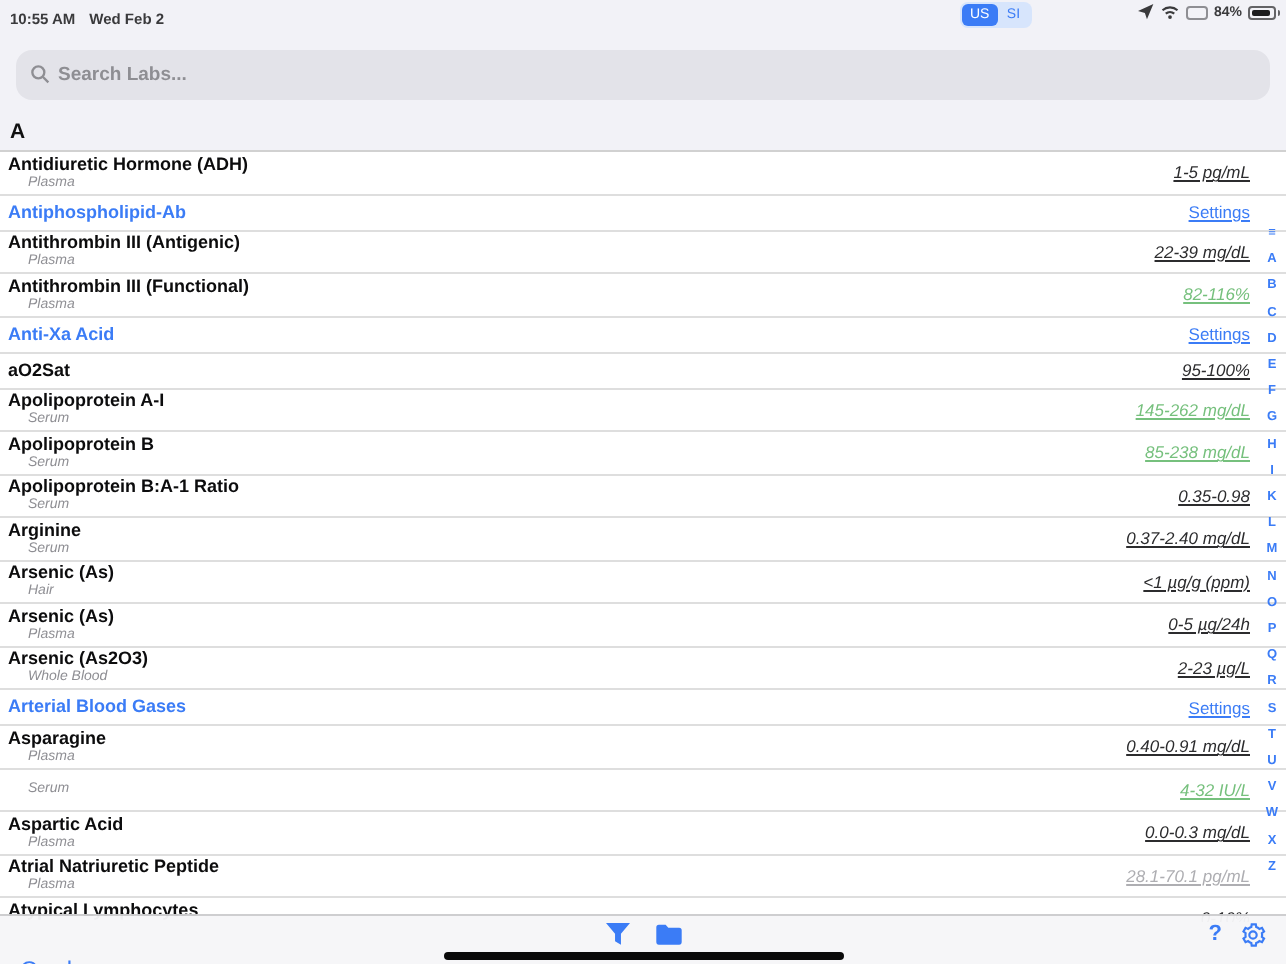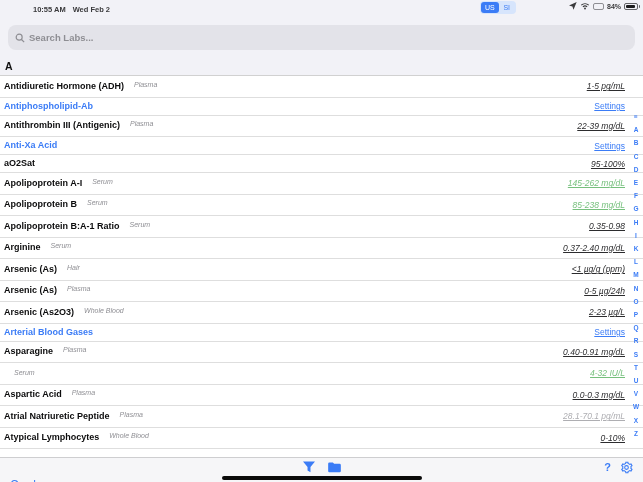--- a/index.html
+++ b/index.html
@@ -5,21 +5,21 @@
   * { margin:0; padding:0; box-sizing:border-box; }
   html,body { width:643px; height:482px; overflow:hidden; }
   body {
     font-family:"Liberation Sans","DejaVu Sans",sans-serif;
     background:var(--bg-gray,#f2f2f7);
     position:relative; color:#1c1c1e;
     -webkit-font-smoothing:antialiased;
   }
   
   .status-bar { height:18px; display:flex; align-items:center; position:relative; padding:0 5px; }
-  .sb-left { display:flex; gap:7px; font-size:7.5px; font-weight:700; color:#3a3a3c;margin-left:28px; }
+  .sb-left { display:flex; gap:7px; font-size:7.5px; font-weight:700; color:#3a3a3c; }
   .trimester-wrap { position:absolute; left:130px; top:2px; display:flex; align-items:center; gap:5px; }
   .trimester-label { font-size:8px; color:#1c1c1e; }
   .seg-group { display:flex; }
   .seg-group .seg {
     font-size:7px; padding:2px 4px; min-width:17px; text-align:center;
     border:1px solid var(--accent-blue); background:#fff; color:var(--accent-blue);
     border-left-width:0; cursor:pointer; font-family:inherit;
   }
   .seg-group .seg:first-child { border-left-width:1px; border-radius:3px 0 0 3px; }
   .seg-group .seg:last-child { border-radius:0 3px 3px 0; }
@@ -54,21 +54,21 @@
   .section-header {
     height:19px; background:var(--bg-gray); display:flex; align-items:center;
     padding-left:5px; font-size:10.5px; font-weight:700; color:#111;
   }
   
   .list { background:#fff; height:386px; overflow:hidden; border-top:1px solid rgba(0,0,0,0.18); }
   .row { display:flex; align-items:center; justify-content:space-between;
          padding:0 18px 0 4px; border-bottom:1px solid rgba(0,0,0,0.13); cursor:pointer; background:#fff; }
   .row.double { height:21.5px; }
   .row.single { height:18px; }
-  .row .left { display:flex; flex-direction:row; justify-content:center; }
+  .row .left { display:flex; flex-direction:column; justify-content:center; }
   .row .title { font-size:9px; font-weight:700; color:#0c0c0d; line-height:11px; white-space:nowrap; }
   .row .specimen { font-size:7px; font-style:italic; color:#8e8e93; line-height:8.5px; margin-left:10px; white-space:nowrap; }
   .row .value { font-size:8.5px; font-style:italic; white-space:nowrap;text-decoration:underline; }
   .row .value.default { color:#2c2c2e; }
   .row .value.green { color:var(--value-green,#74bf7b); }
   .row .value.gray { color:var(--value-gray,#aeaeb2); }
   .row .value.settings { font-style:normal; color:var(--accent-blue); }
   .row.cat .title { color:var(--accent-blue); font-weight:700; }
   
   .index-bar {
@@ -153,20 +153,27 @@
     <div class="row single cat">
       <div class="title">Antiphospholipid-Ab</div>
       <div class="value settings">Settings</div>
     </div>
     <div class="row double">
       <div class="left">
         <div class="title">Antithrombin III (Antigenic)</div>
         <div class="specimen">Plasma</div>
       </div>
       <div class="value default">22-39 mg/dL</div>
+    </div>
+    <div class="row double">
+      <div class="left">
+        <div class="title">Antithrombin III (Functional)</div>
+        <div class="specimen">Plasma</div>
+      </div>
+      <div class="value green">82-116%</div>
     </div>
     <div class="row single cat">
       <div class="title">Anti-Xa Acid</div>
       <div class="value settings">Settings</div>
     </div>
     <div class="row single">
       <div class="title">aO2Sat</div>
       <div class="value default">95-100%</div>
     </div>
     <div class="row double">

